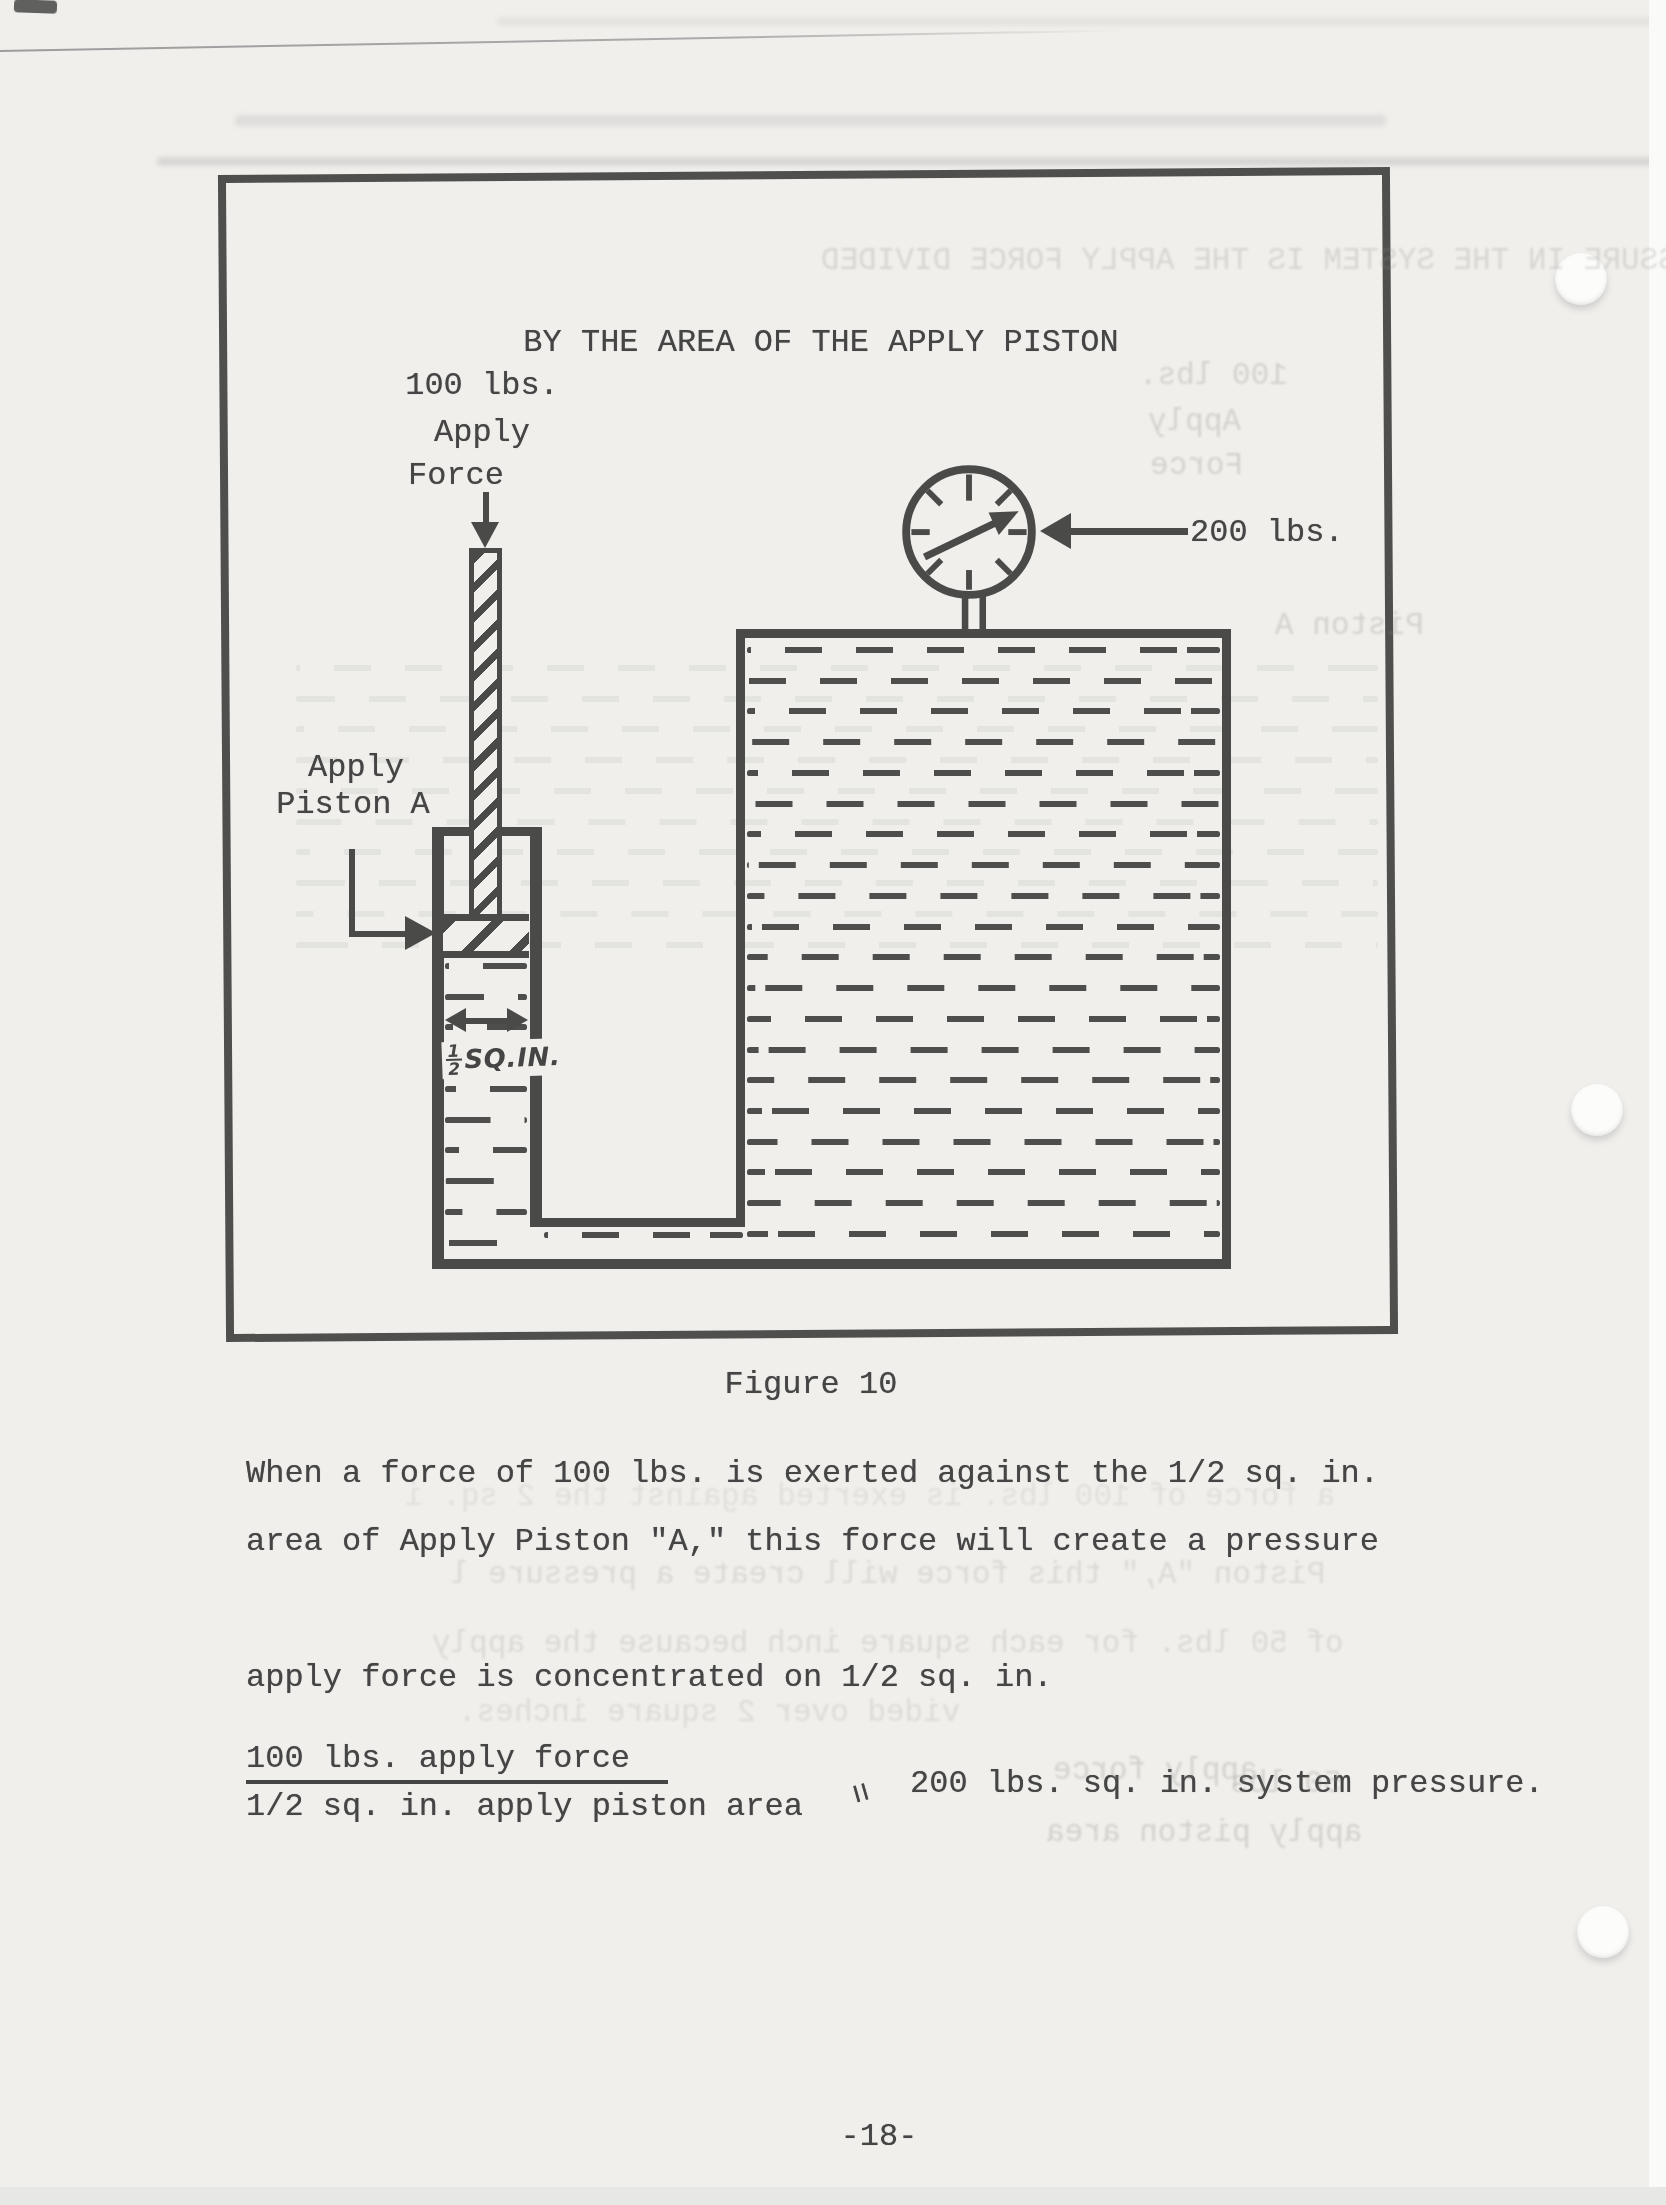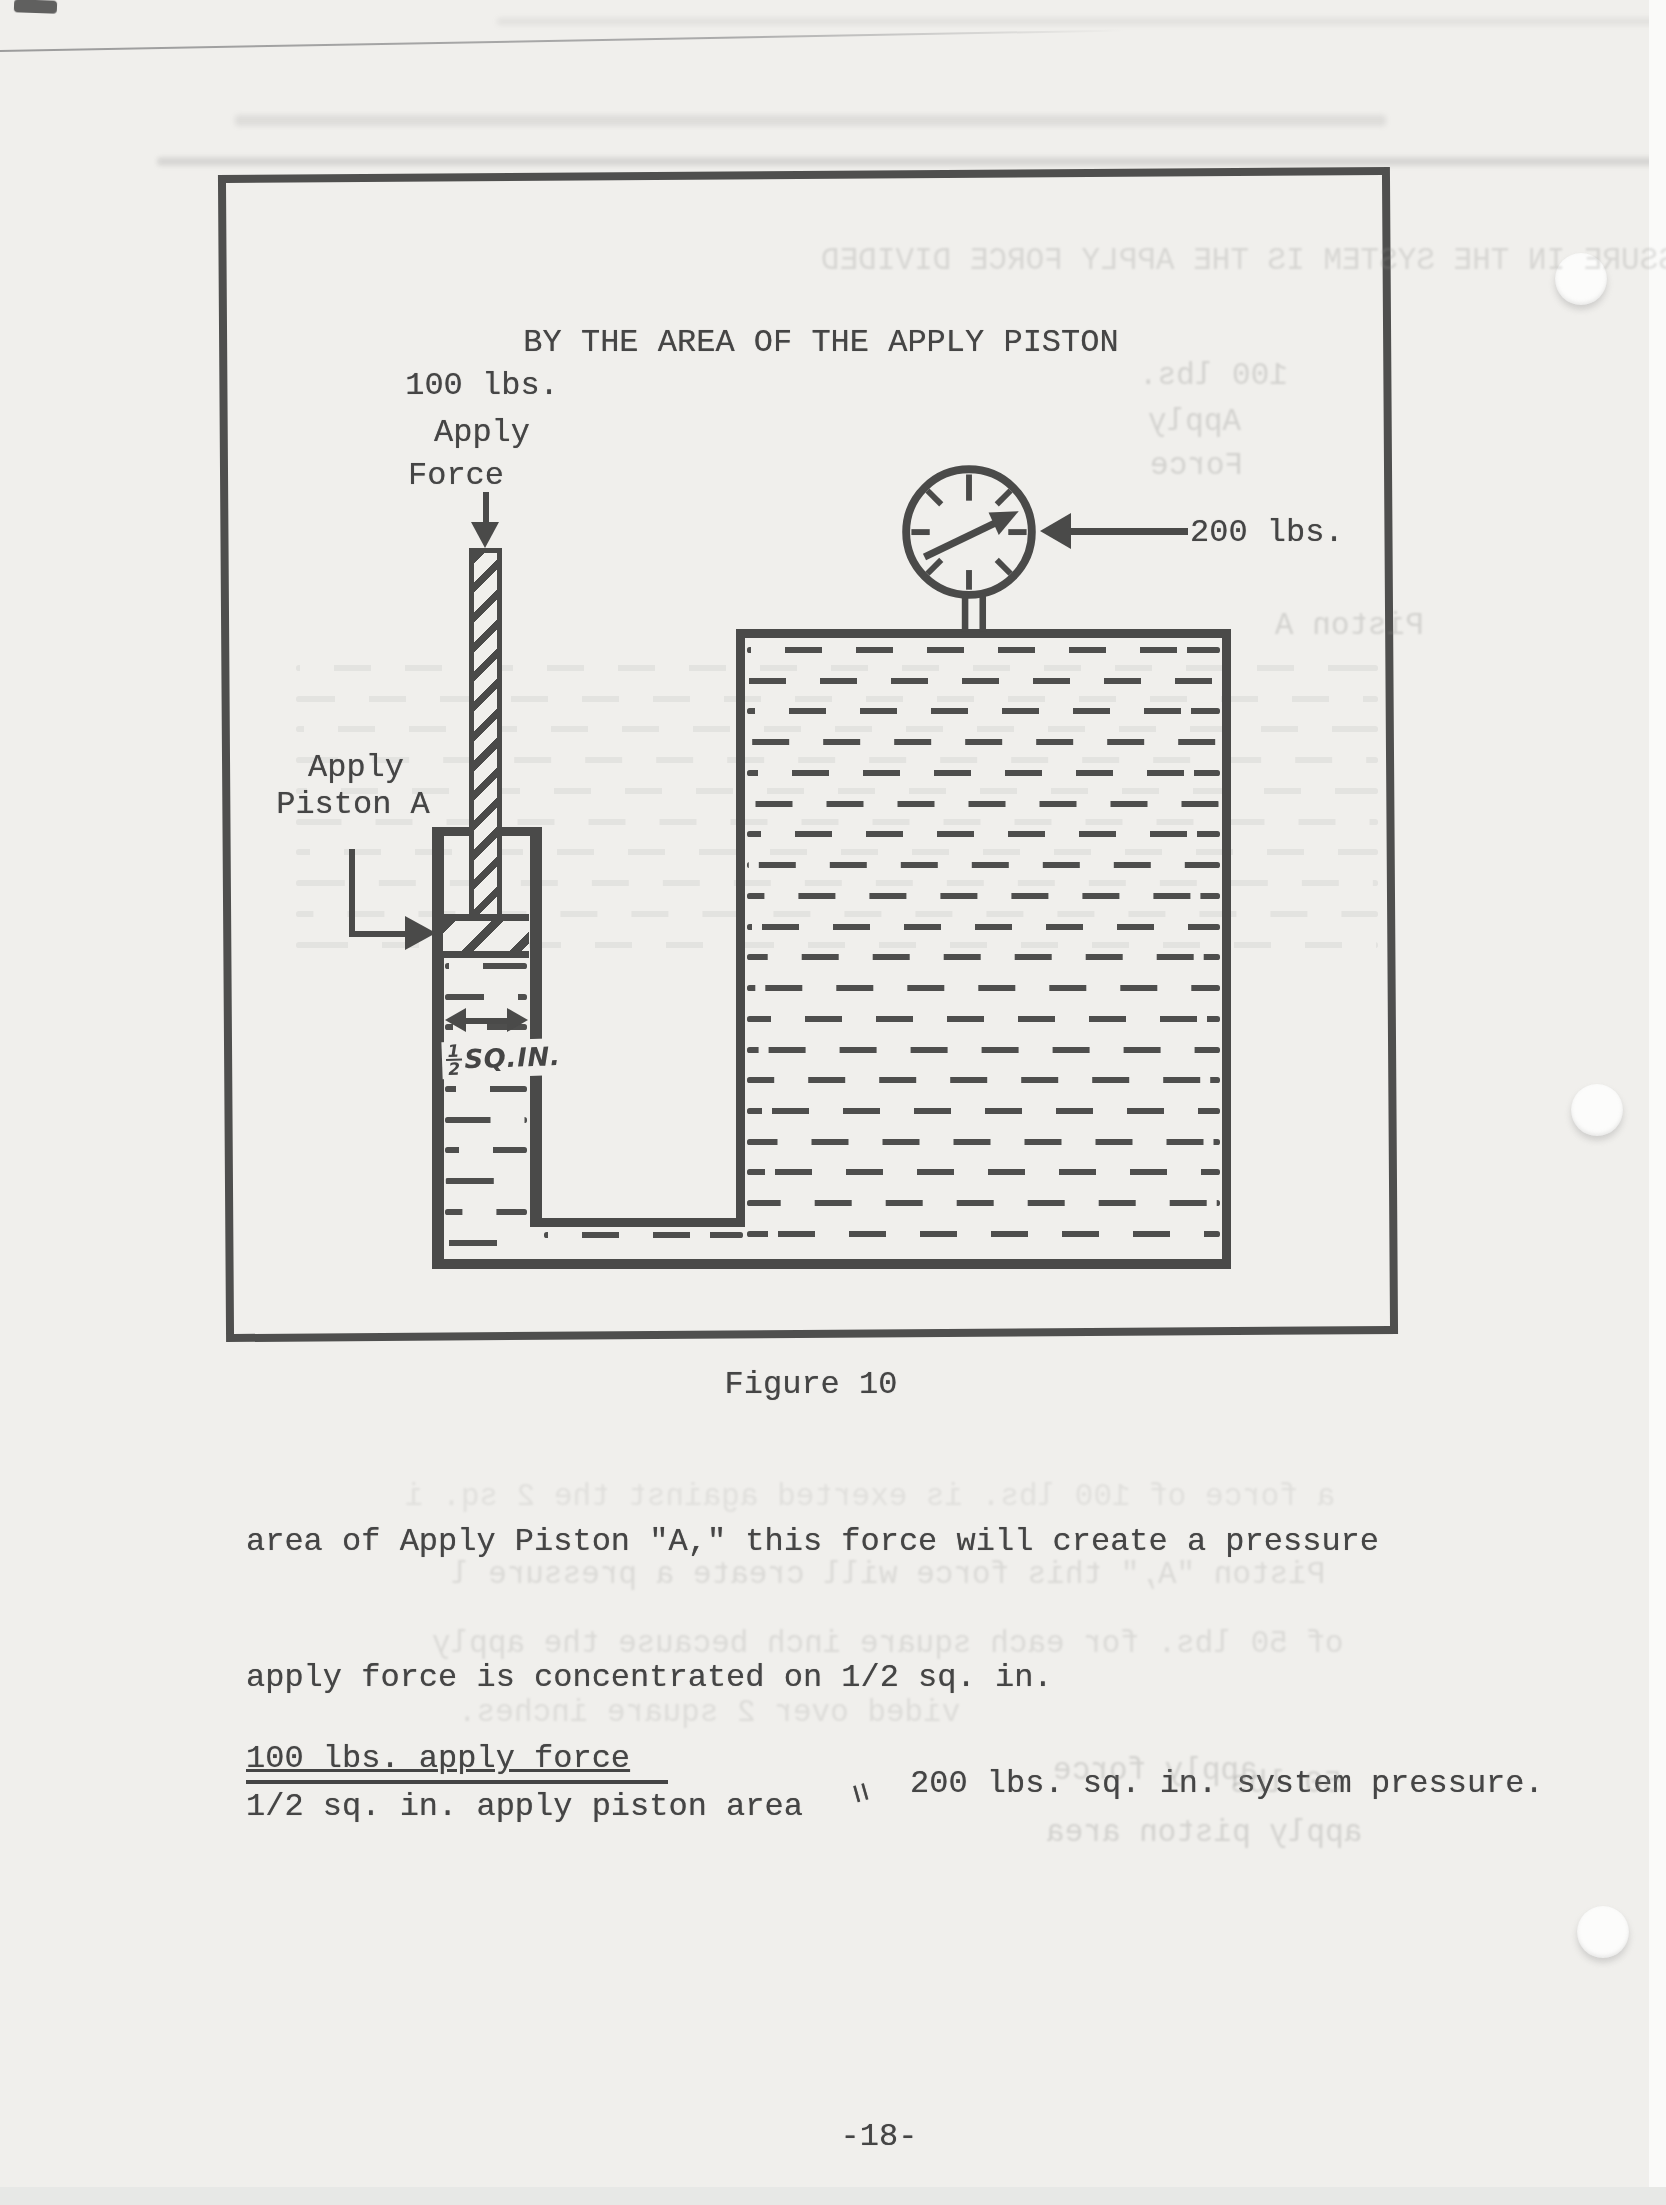--- a/index.html
+++ b/index.html
@@ -168,29 +168,30 @@
       <rect x="126" y="204" width="10" height="58"></rect>
     </g>
   </svg>
 
   <div class="tri" style="left:1040px;top:513px;border-top:18.3px solid rgba(0,0,0,0);border-bottom:18.3px solid rgba(0,0,0,0);border-right:31px solid #4a4a49;"></div>
   <div class="bar" style="left:1069px;top:528px;width:119px;height:6.5px;"></div>
   <div class="t" style="left:1190px;top:515px;">200 lbs.</div>
 
   <div class="t cx" style="left:811px;top:1367px;">Figure 10</div>
 
+  <div class="t" style="left:246px;top:1456px;">When a force of 100 lbs. is exerted against the 1/2 sq. in.</div>
   <div class="t" style="left:246px;top:1524px;">area of Apply Piston "A," this force will create a pressure</div>
   <div class="t" style="left:246px;top:1660px;">apply force is concentrated on 1/2 sq. in.</div>
 
   <div class="bleed" style="left:405px;top:1479px;opacity:.16;">a force of 100 lbs. is exerted against the 2 sq. i</div>
   <div class="bleed" style="left:451px;top:1557px;opacity:.22;">Piston "A," this force will create a pressure l</div>
   <div class="bleed" style="left:432px;top:1626px;opacity:.22;">of 50 lbs. for each square inch because the apply</div>
   <div class="bleed" style="left:458px;top:1695px;opacity:.20;">vided over 2 square inches.</div>
 
-  <div class="t" style="left:246px;top:1741px;text-decoration:underline;">100 lbs. apply force</div>
+  <div class="t" style="left:246px;top:1741px;">100 lbs. apply force</div>
   <div class="eq-underline"></div>
   <div class="t" style="left:246px;top:1789px;">1/2 sq. in. apply piston area</div>
   <div class="t equals" style="left:848px;top:1774px;">=</div>
   <div class="t" style="left:910px;top:1766px;">200 lbs. sq. in. system pressure.</div>
 
   <div class="bleed" style="left:1053px;top:1753px;">apply force</div>
   <div class="bleed" style="left:1230px;top:1766px;">50 lbs</div>
   <div class="bleed" style="left:1046px;top:1815px;">apply piston area</div>
 
   <div class="t cx" style="left:879px;top:2119px;text-align:right;">-18-</div>

